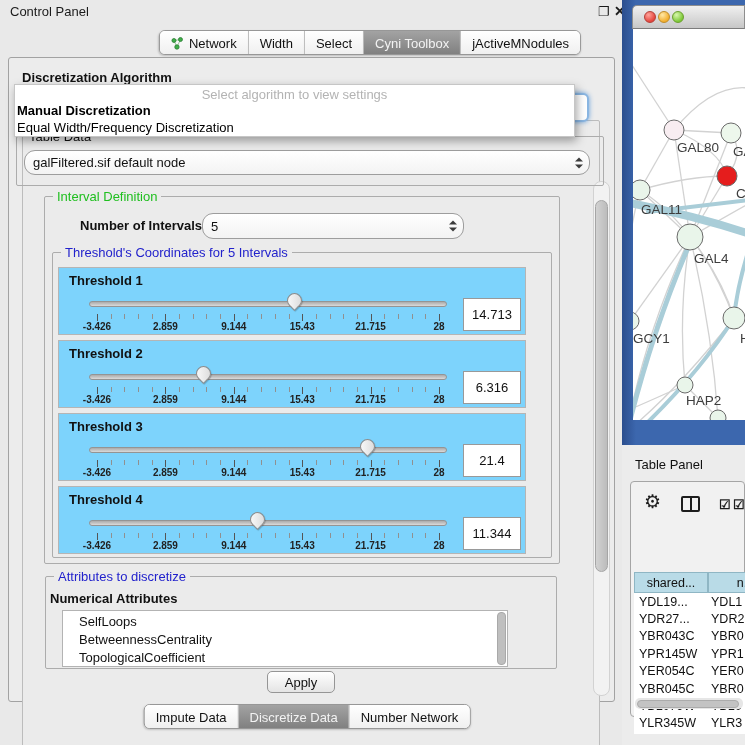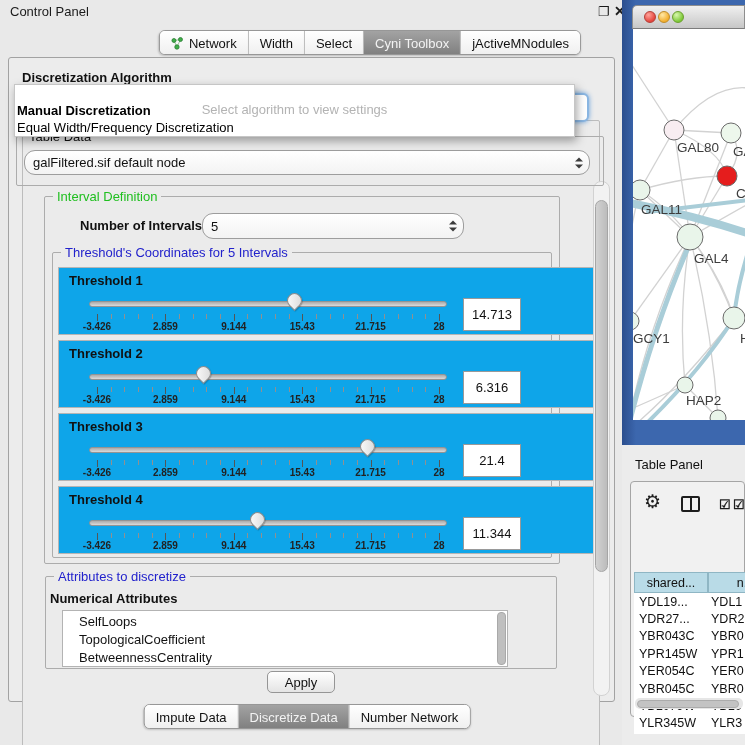--- a/index.html
+++ b/index.html
@@ -20,21 +20,21 @@
   .seg-btn.sel{background:linear-gradient(#a3a3a3,#7f7f7f);color:#f3f3f3;}
   #top-tabs{left:370px;top:30px;transform:translateX(-50%);}
   #bottom-tabs{left:307px;top:704px;transform:translateX(-50%);text-align:center;}
 
   #main-panel{position:absolute;left:8px;top:57px;width:607px;height:645px;background:#ececec;border:1px solid #a2a2a2;border-radius:3px;}
   #inner-panel{position:absolute;left:13px;top:62px;width:578px;height:633px;background:#ebebeb;border:1px solid #bcbcbc;border-radius:2px;}
 
   #algo-title{position:absolute;left:22px;top:70px;font-size:13px;font-weight:bold;color:#111;z-index:3;}
   #algo-combo{position:absolute;left:21px;top:93px;width:568px;height:29px;background:#fff;border:2px solid #8ab6e2;border-radius:6px;box-shadow:0 0 5px rgba(96,156,220,.95);z-index:4;}
   #algo-popup{position:absolute;left:14px;top:84px;width:561px;height:53px;background:#fff;border:1px solid #c6c6c6;box-shadow:2px 4px 9px rgba(0,0,0,.35);z-index:10;}
-  .popup-hint{height:18px;text-align:center;color:#b3b3b3;font-size:13px;padding-top:17px;}
+  .popup-hint{height:18px;text-align:center;color:#b3b3b3;font-size:13px;padding-top:2px;}
   .popup-item{font-size:13px;padding:0 0 1px 2px;color:#000;line-height:16px;}
   .popup-item.bold{font-weight:bold;}
 
   .groupbox{position:absolute;border:1px solid #acacac;border-radius:2px;}
   .gb-title{position:absolute;top:-8px;left:8px;background:#ebebeb;padding:0 4px;font-size:13px;color:#111;white-space:nowrap;}
   .gb-title.green{color:#1fbf1f;}
   .gb-title.blue{color:#2222cc;}
 
   #tabledata-group{left:16px;top:136px;width:588px;height:50px;z-index:3;}
   .combo{position:absolute;background:linear-gradient(#ffffff,#f3f3f3);border:1px solid #9d9d9d;border-radius:11px;font-size:13px;display:flex;align-items:center;padding-left:8px;color:#111;}
@@ -42,21 +42,21 @@
   .spinner i{width:0;height:0;border-left:4px solid transparent;border-right:4px solid transparent;}
   .spinner .up{border-bottom:4px solid #3c3c3c;}
   .spinner .dn{border-top:4px solid #3c3c3c;}
   #tabledata-combo{left:24px;top:150px;width:566px;height:25px;z-index:3;}
 
   #interval-group{left:44px;top:196px;width:516px;height:368px;}
   #noi-label{position:absolute;left:80px;top:218px;font-size:13px;font-weight:bold;color:#111;}
   #noi-combo{left:202px;top:213px;width:262px;height:26px;}
   #thresholds-group{left:52px;top:252px;width:500px;height:306px;}
 
-  .th-row{position:absolute;left:5px;width:552px;height:68px;background:#0ea5e9;border:1px solid #b5b5b5;}
+  .th-row{position:absolute;left:5px;width:468px;height:68px;background:#7dd3fc;border:1px solid #b5b5b5;}
   .th-label{position:absolute;left:10px;top:5px;font-size:13px;font-weight:bold;color:#111;}
   .track{position:absolute;left:30px;top:33px;width:358px;height:6px;background:linear-gradient(#ababab,#dadada);border:1px solid #949494;border-radius:3px;}
   .thumb{position:absolute;top:25px;width:15px;height:15px;background:linear-gradient(135deg,#fdfdfd,#d8d8d8);border:1px solid #8c8c8c;border-radius:50% 50% 50% 0;transform:rotate(-45deg);box-shadow:0 1px 1px rgba(0,0,0,.25);}
   .tick{position:absolute;top:46px;width:1px;height:5px;background:#909090;}
   .tick.major{height:7px;background:#555;}
   .tick-label{position:absolute;top:53px;font-size:10px;font-weight:bold;color:#222;transform:translateX(-50%);white-space:nowrap;}
   .th-value{position:absolute;left:404px;top:30px;width:58px;height:33px;background:#fff;border:1px solid #999;font-size:13px;color:#111;display:flex;align-items:center;justify-content:center;}
 
   #attr-group{left:45px;top:576px;width:512px;height:93px;}
   #attr-label{position:absolute;left:50px;top:591px;font-size:13px;font-weight:bold;color:#111;}
@@ -325,22 +325,22 @@
           </div>
         </div>
     </div>
 
     <div id="attr-group" class="groupbox">
       <span class="gb-title blue">Attributes to discretize</span>
     </div>
     <span id="attr-label">Numerical Attributes</span>
     <div id="attr-list">
         <div>SelfLoops</div>
+        <div>BetweennessCentrality</div>
         <div>TopologicalCoefficient</div>
-        <div>BetweennessCentrality</div>
       </div>
     <div id="attr-sb"></div>
 
     <div id="apply-btn">Apply</div>
 
     <div id="vscroll">
         <div id="vthumb"></div>
       </div>
 
     <div id="bottom-tabs" class="seg">

